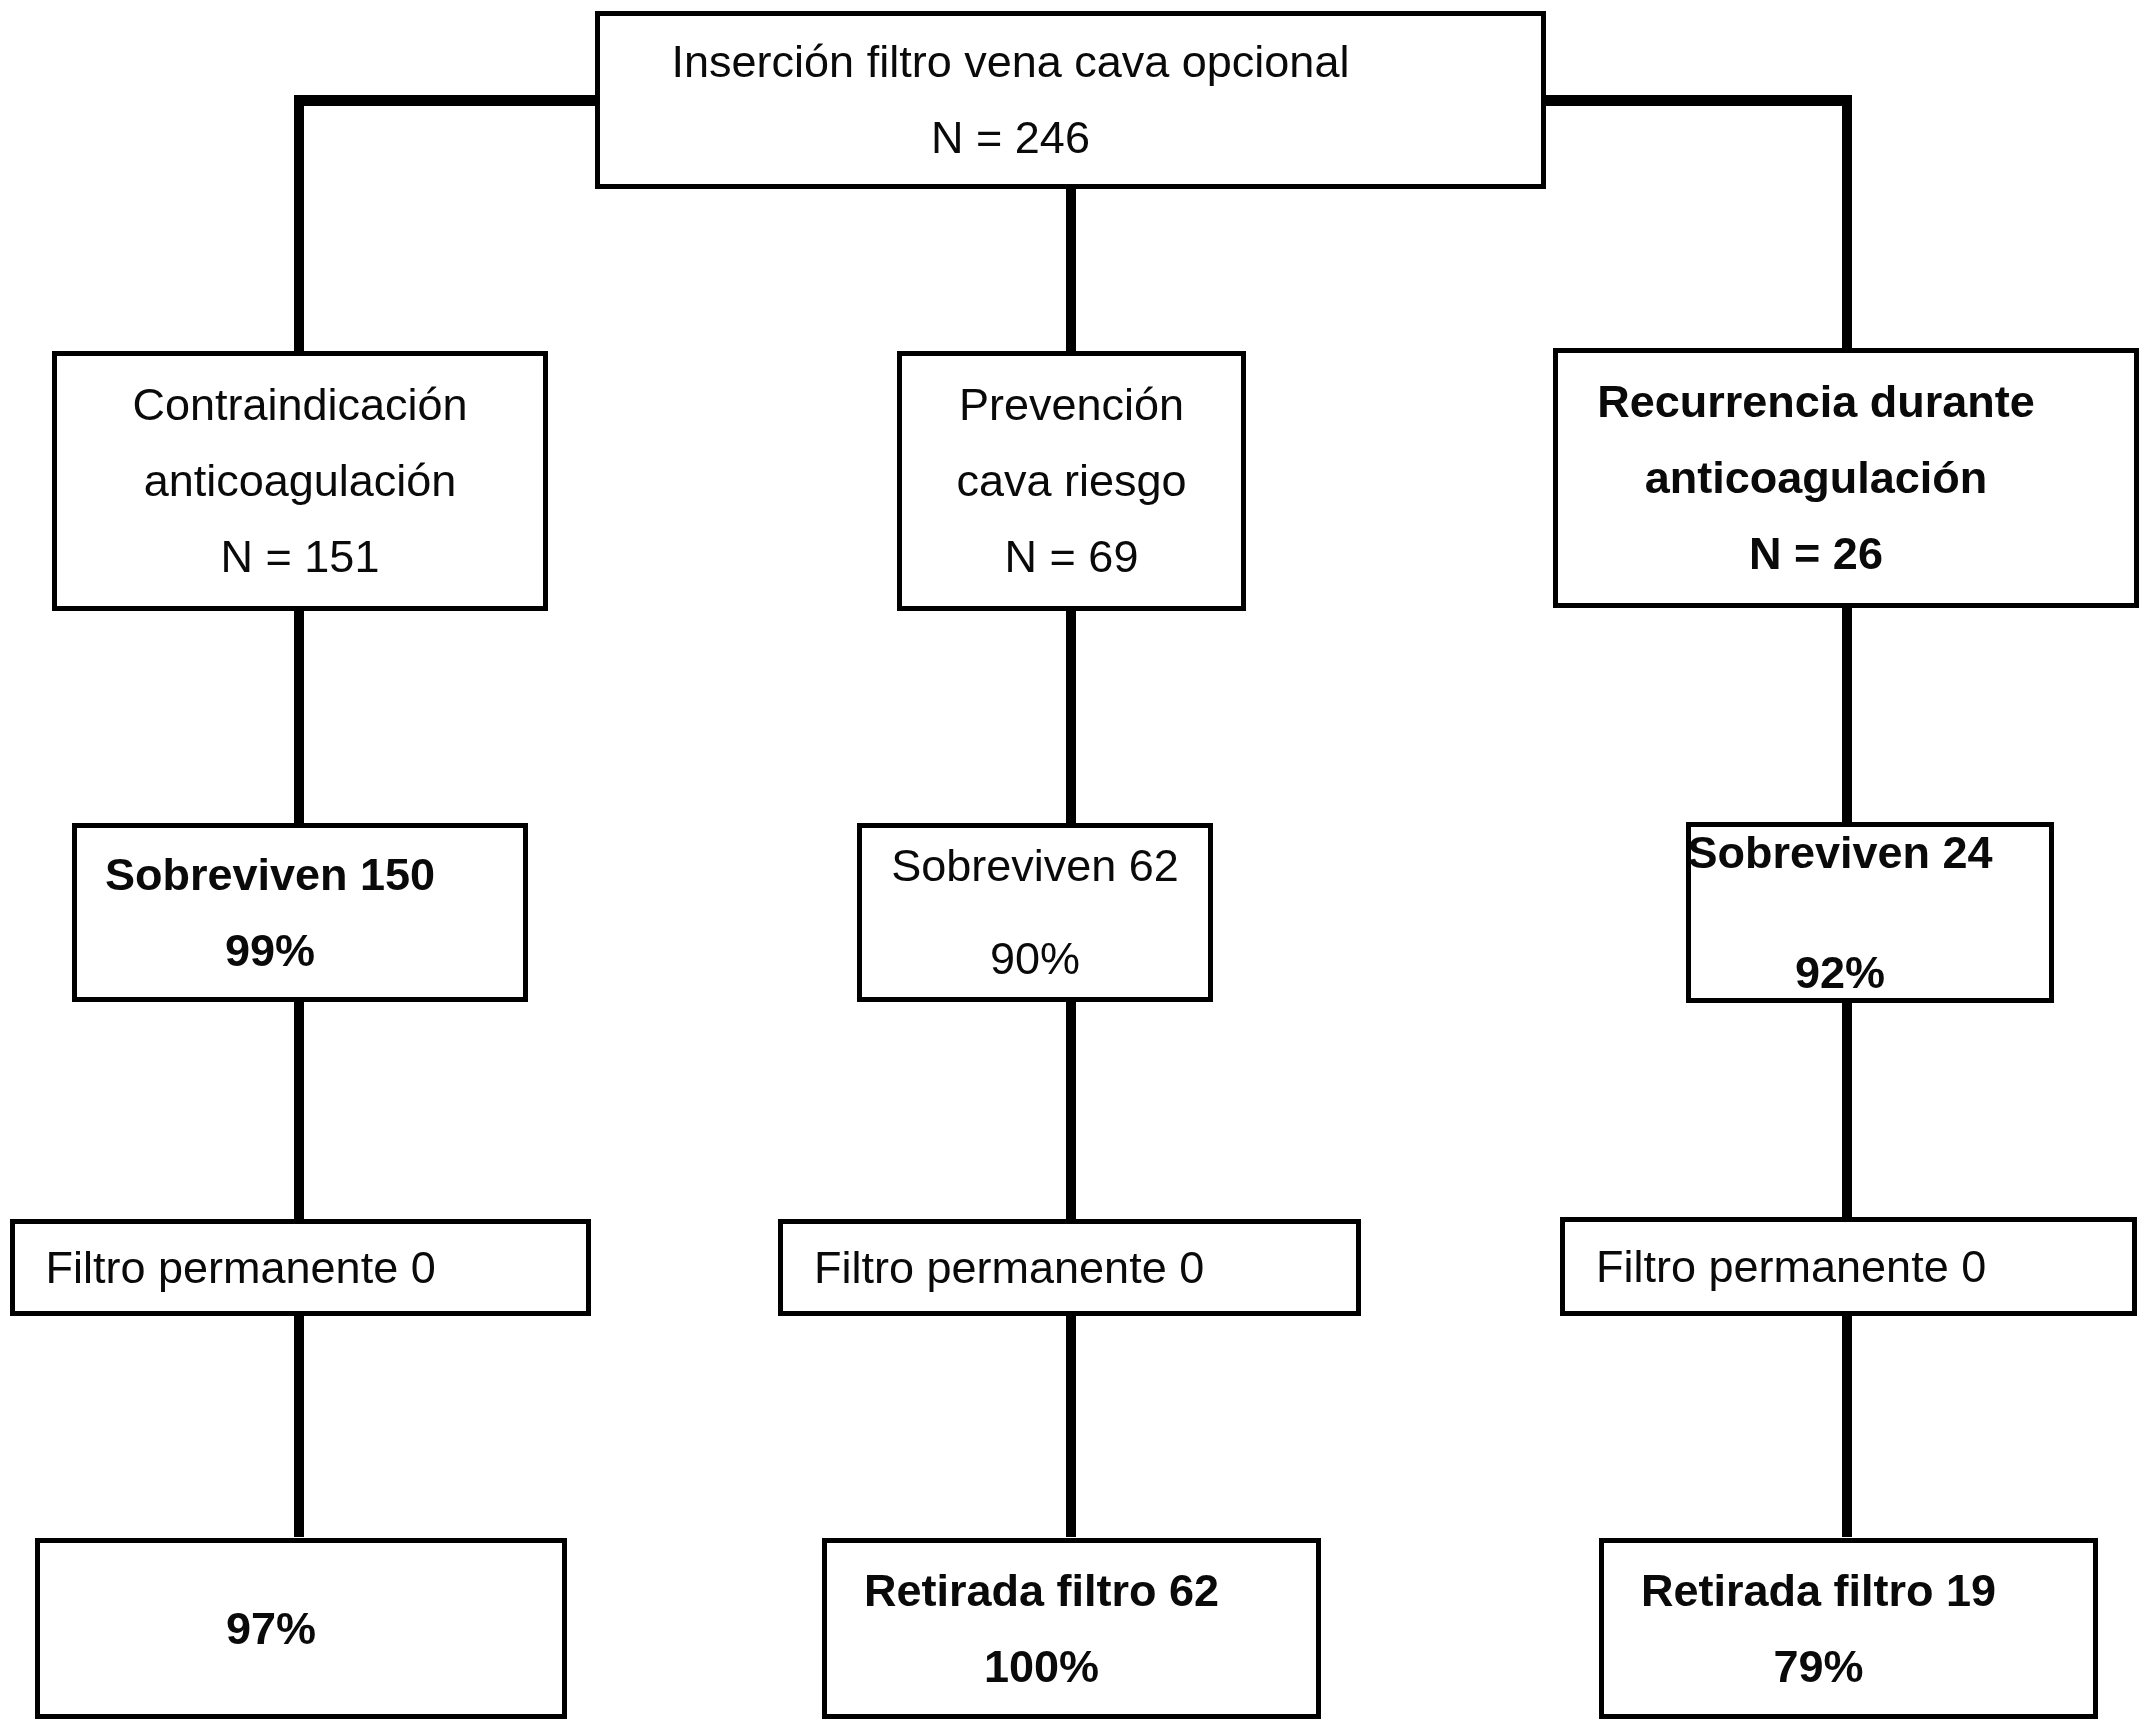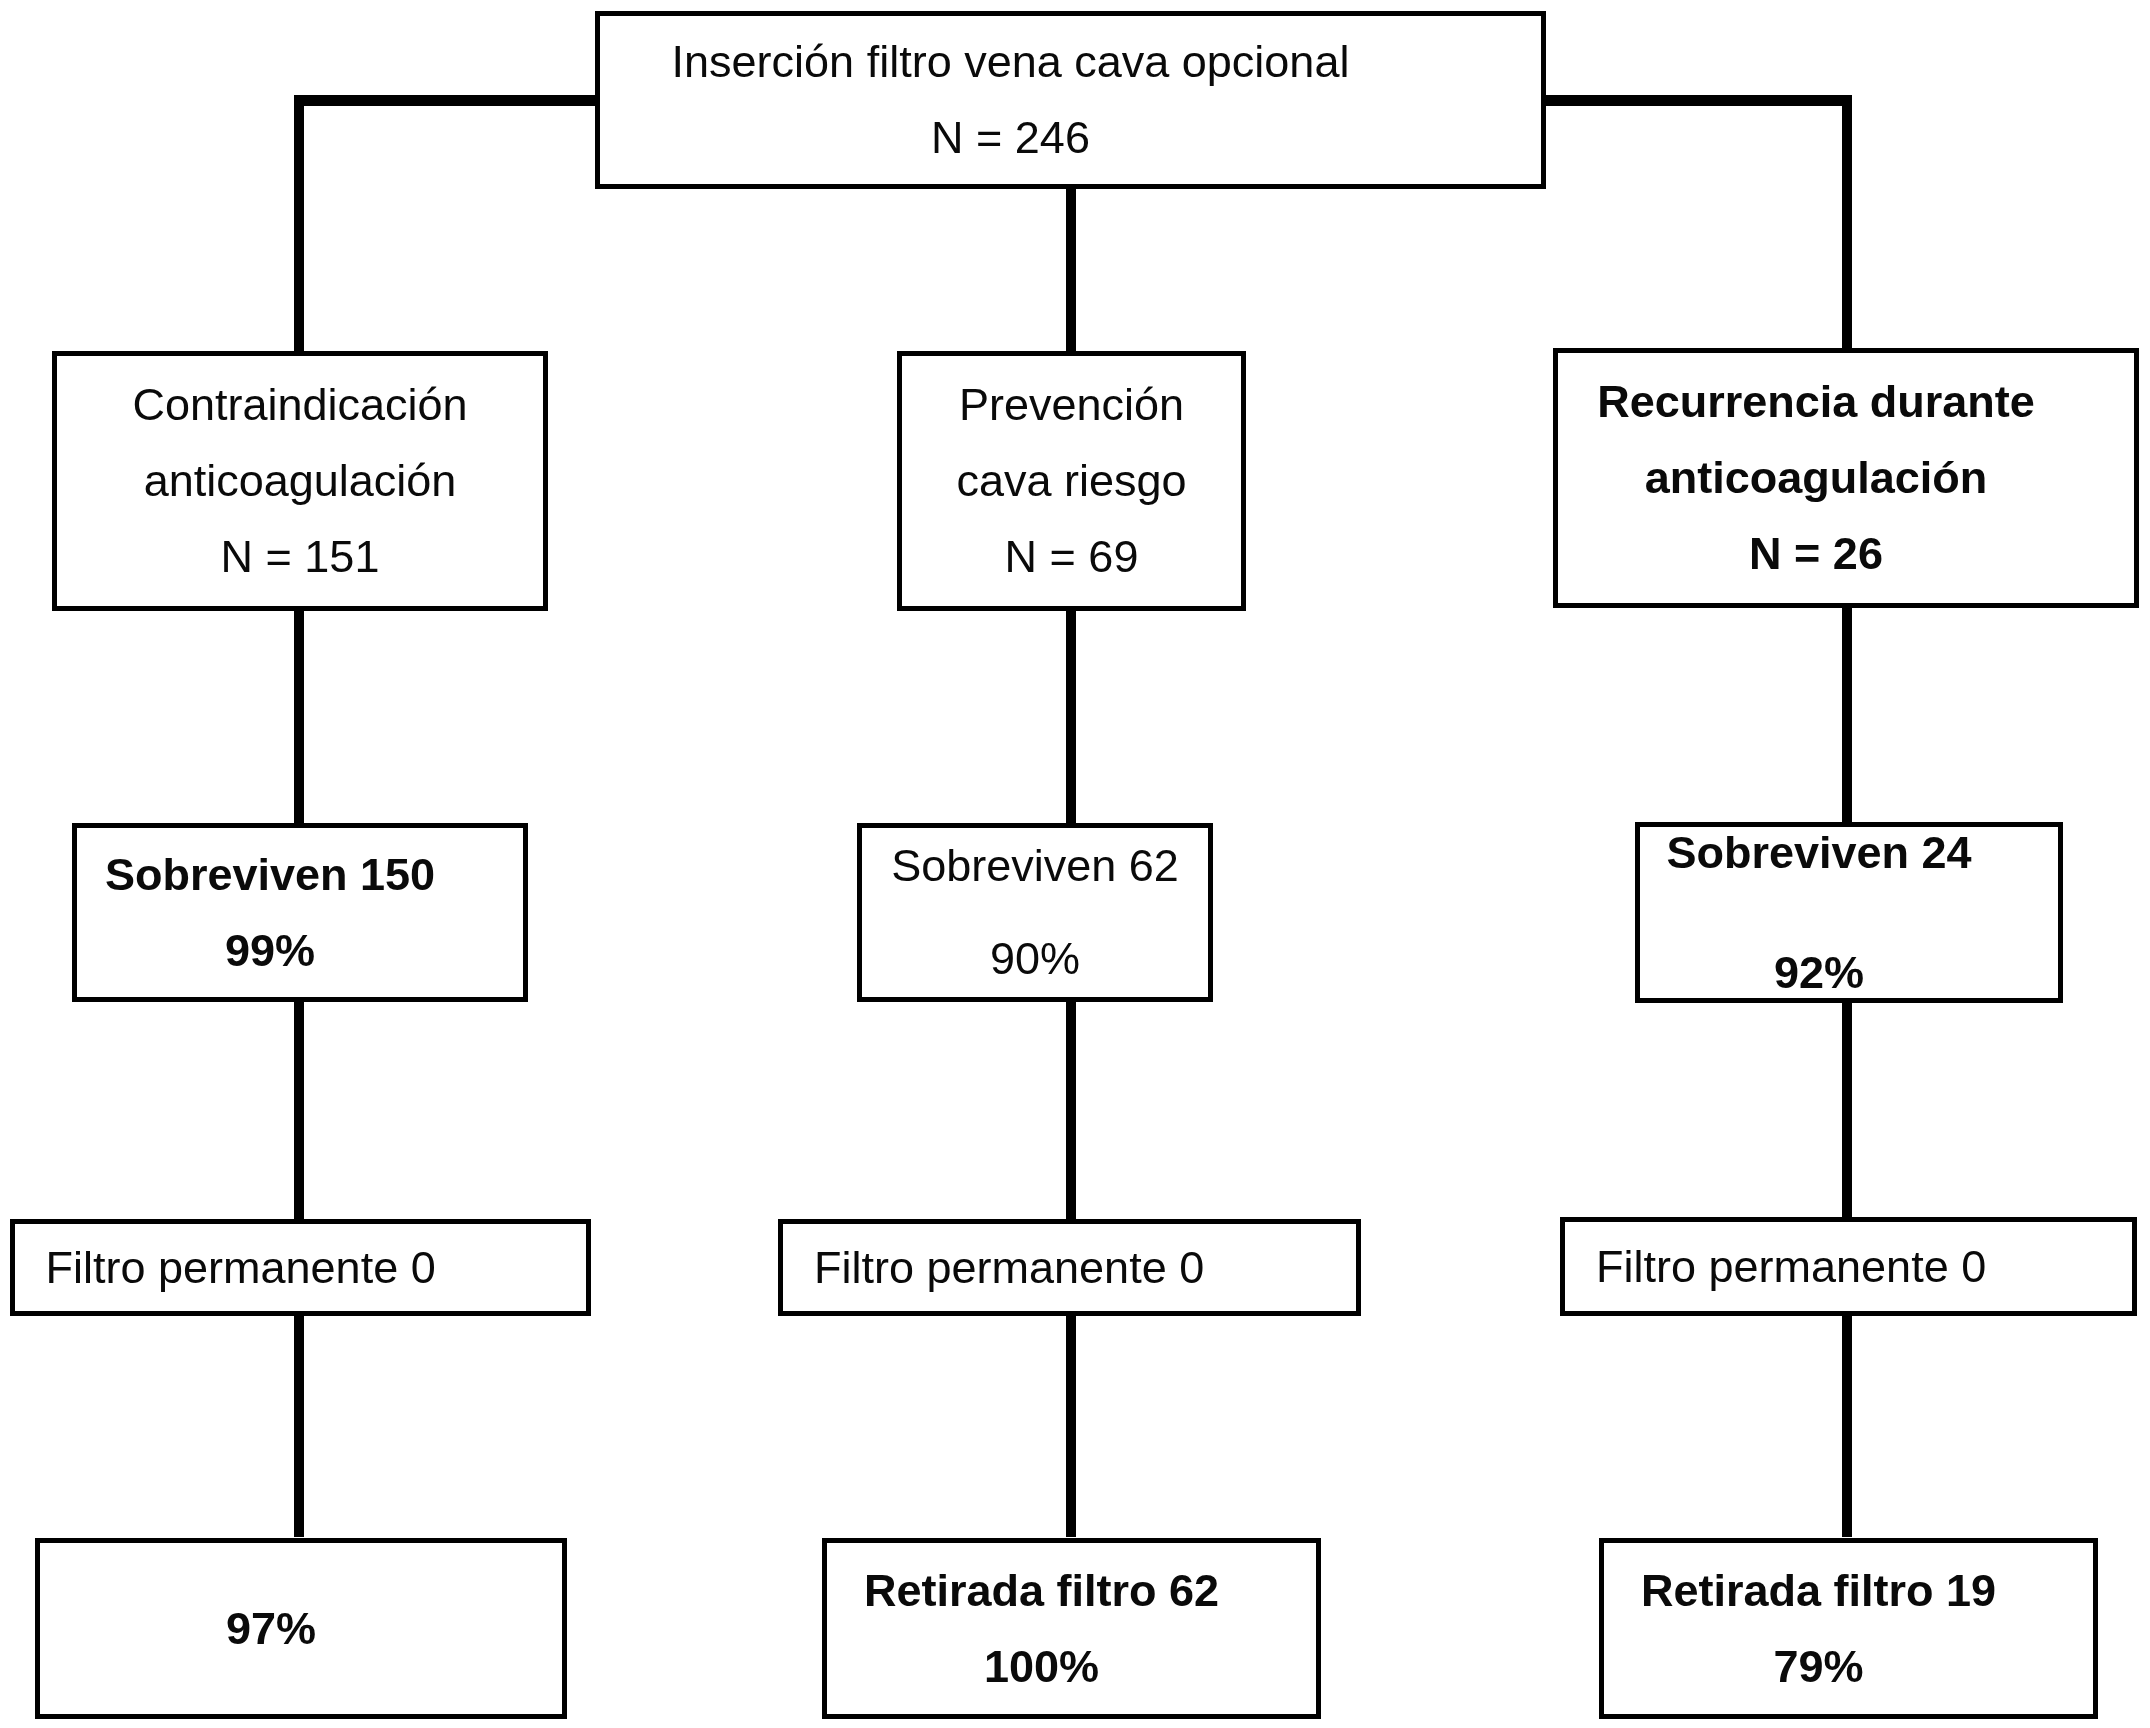--- a/index.html
+++ b/index.html
@@ -99,21 +99,21 @@
   <div class="node shift-left-sm" style="left:72px; top:823px; width:456px; height:179px;">
     <div class="tline">Sobreviven 150</div>
     <div class="tline">99%</div>
   </div>
 
   <div class="node" style="left:857px; top:823px; width:356px; height:179px;justify-content:space-between;">
     <div class="tline">Sobreviven 62</div>
     <div class="tline">90%</div>
   </div>
 
-  <div class="node shift-left-sm" style="left:1635px; top:822px; width:428px; height:181px;gap:44px;">
+  <div class="node shift-left-sm" style="left:1686px; top:822px; width:368px; height:181px;gap:44px;">
     <div class="tline">Sobreviven 24</div>
     <div class="tline">92%</div>
   </div>
 
   <div class="node left-align" style="left:9.5px; top:1219px; width:581px; height:97px;">
     <div class="tline">Filtro permanente 0</div>
   </div>
 
   <div class="node left-align" style="left:778px; top:1219px; width:583px; height:97px;">
     <div class="tline">Filtro permanente 0</div>

